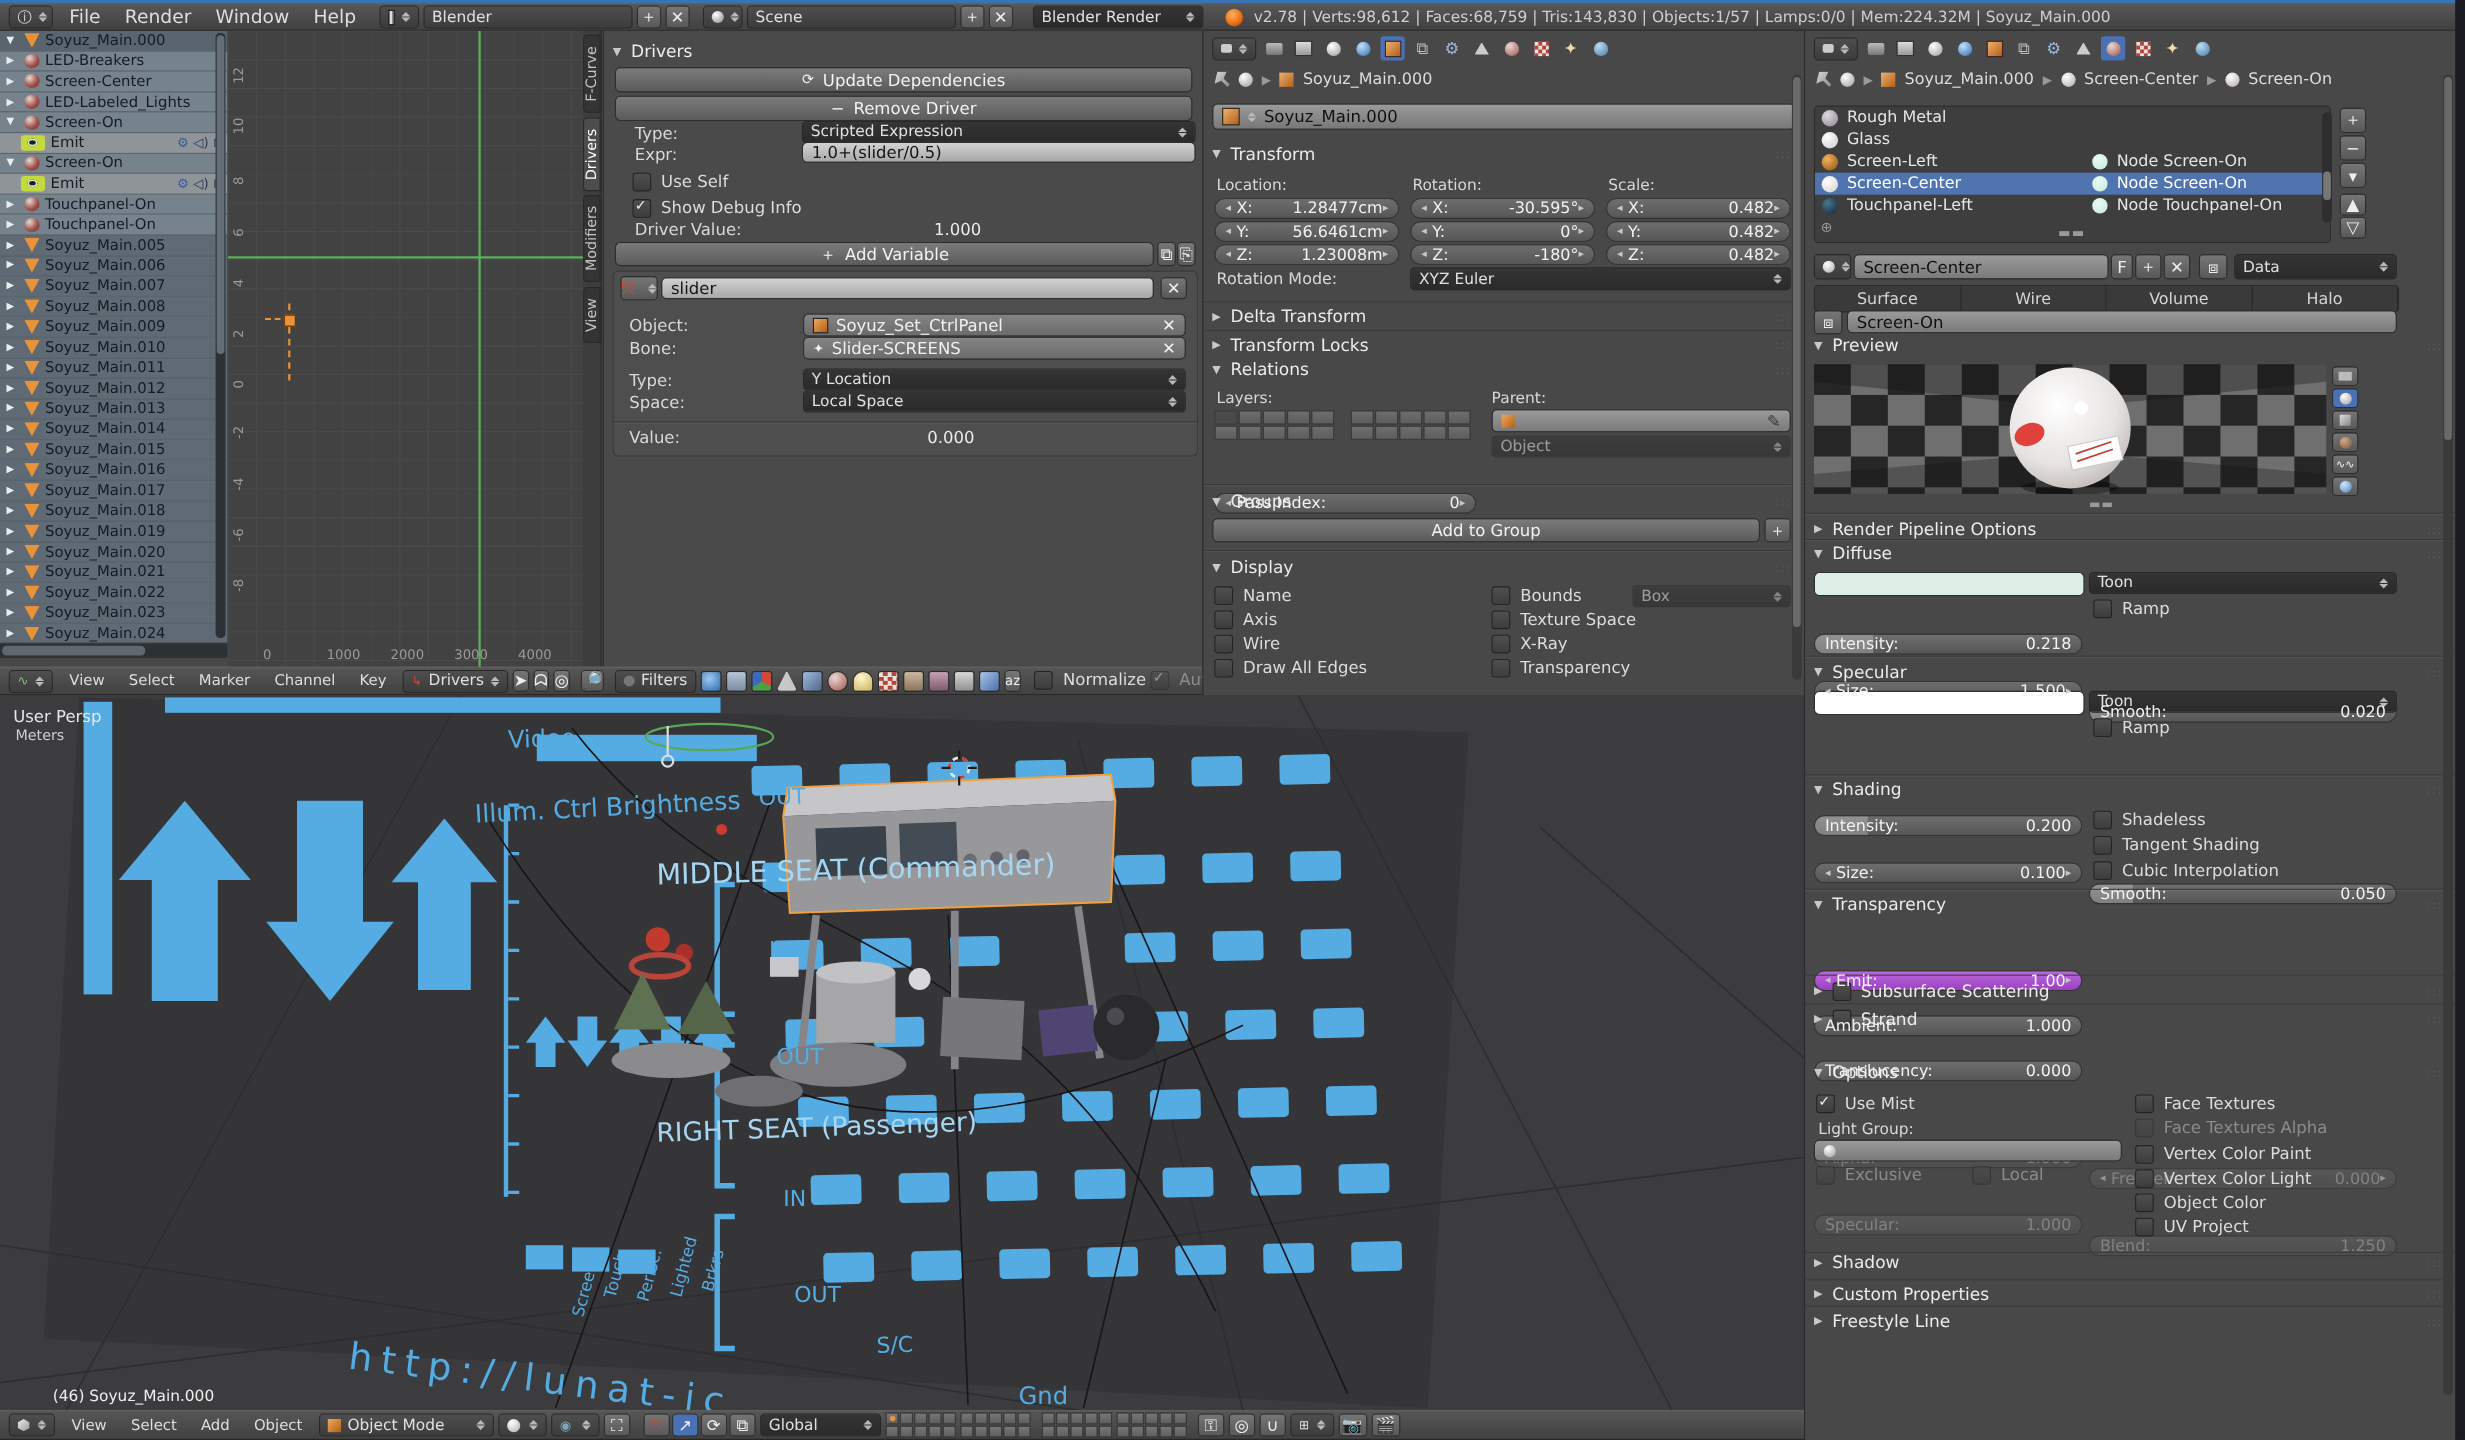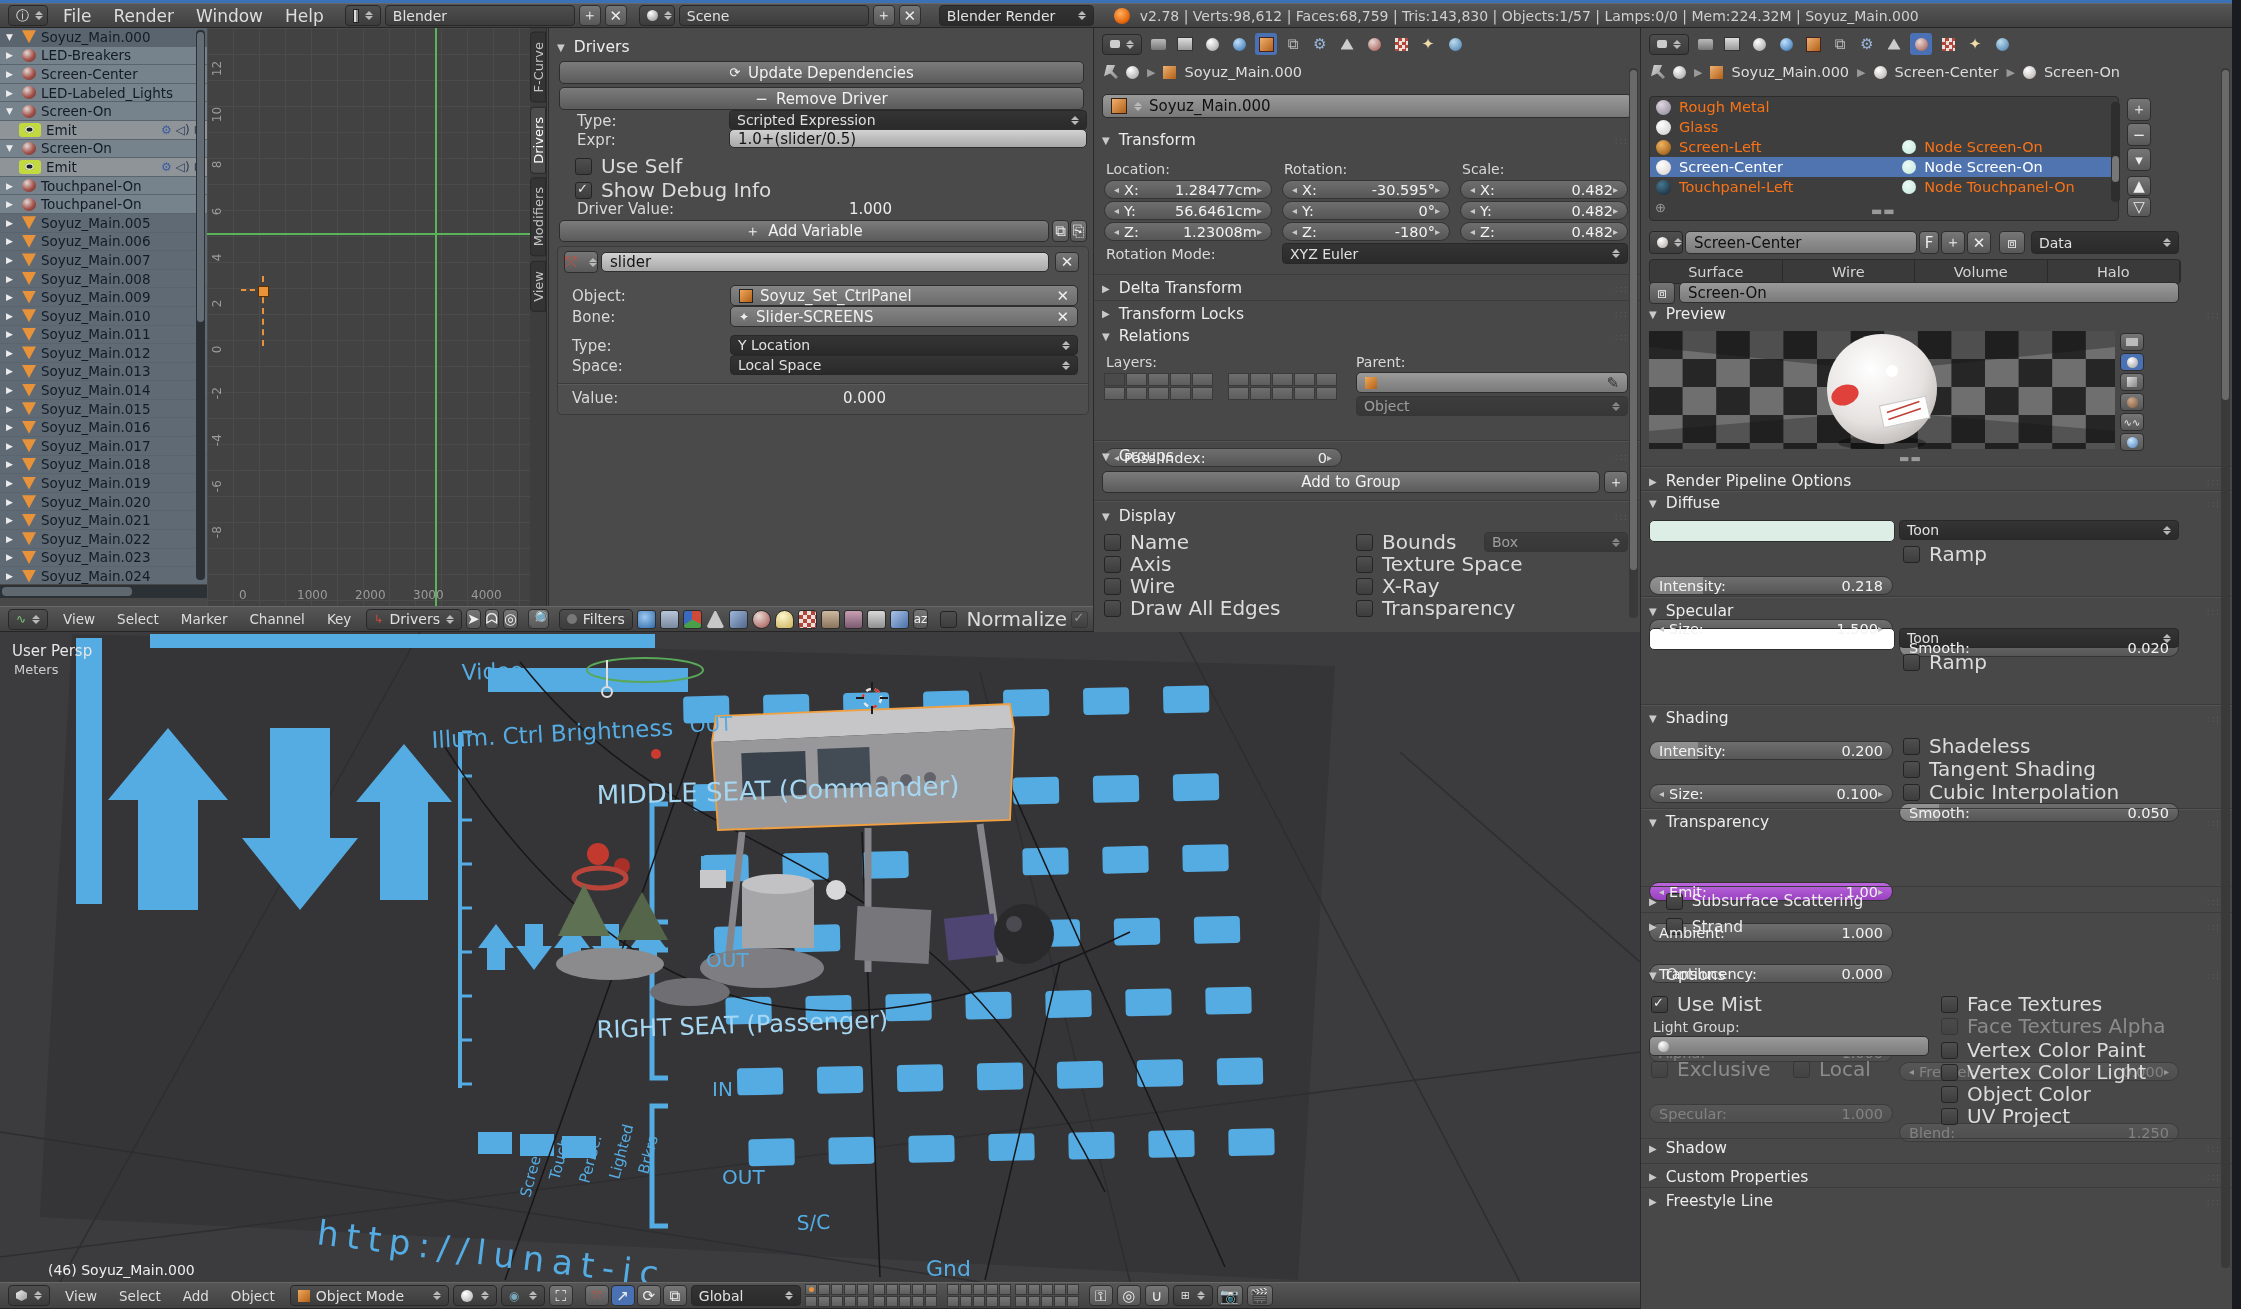--- a/index.html
+++ b/index.html
@@ -22,21 +22,21 @@
   .pill .val{margin-left:auto;z-index:1;white-space:nowrap;text-align:right;}
   .pill .fill{position:absolute;left:0;top:0;bottom:0;background:rgba(255,255,255,.25);}
   .pill .la,.pill .ra{color:#c9c9c9;font-size:10px;z-index:1;}
   .pill .la{margin-right:5px;}　.pill .ra{margin-left:5px;}
   .pill.emit{background:linear-gradient(#bb66dd,#9a42c0);}
   .pill.dis2{color:#a9a9a9;background:linear-gradient(#616161,#535353);}
   .lfield{display:flex;align-items:center;gap:7px;background:linear-gradient(#d2d2d2,#a8a8a8);color:#151515;border:1px solid #2e2e2e;border-radius:5px;padding:0 8px;font-size:15px;box-sizing:border-box;}
   .gfield{display:flex;align-items:center;gap:7px;background:linear-gradient(#848484,#6b6b6b);color:#f0f0f0;border:1px solid #2e2e2e;border-radius:5px;padding:0 8px;font-size:15px;box-sizing:border-box;}
   .chk{width:15px;height:15px;flex:none;border-radius:3px;border:1px solid #242424;background:linear-gradient(#4f4f4f,#3d3d3d);position:relative;}
   .on>.chk::after{content:"✓";position:absolute;left:1px;top:-2px;color:#ededed;font-size:13px;}
-  .chkrow{display:flex;gap:9px;align-items:center;font-size:20px;color:#dcdcdc;height:16px;margin-bottom:6px;}
+  .chkrow{display:flex;gap:9px;align-items:flex-end;font-size:15px;color:#dcdcdc;height:16px;margin-bottom:6px;}
   .chkrow.dis,.dis{opacity:.45;}
   .chkrow.gap{margin-top:8px;}
   .ph{position:absolute;display:flex;align-items:center;gap:9px;color:#ececec;font-size:15.5px;left:8px;right:8px;}
   .ph::before{content:"▼";font-size:10px;color:#c9c9c9;}
   .ph.c::before{content:"▶";}
   .ph .dots{margin-left:auto;color:#5a5a5a;font-size:11px;letter-spacing:1px;}
   .sep{position:absolute;left:0;right:0;height:1px;background:#3a3a3a;box-shadow:0 1px 0 rgba(255,255,255,.07);}
   .ic{width:22px;height:22px;border-radius:3px;display:flex;align-items:center;justify-content:center;flex:none;}
   .ic.active{background:#4a71b4;}
   .dot{width:13px;height:13px;border-radius:50%;flex:none;}
@@ -65,21 +65,21 @@
   .rux{position:absolute;bottom:5px;left:32px;display:flex;}
   .rux span{width:58px;font-size:12px;color:#9b9b9b;}
   
   #vtabs{position:absolute;left:530px;top:0;bottom:26px;width:17px;background:#3d3d3d;border-right:1px solid #2c2c2c;display:flex;flex-direction:column;gap:4px;padding-top:4px;box-sizing:border-box;}
   .vtab{writing-mode:vertical-rl;transform:rotate(180deg);font-size:13px;color:#c4c4c4;background:#343434;border:1px solid #292929;border-radius:0 4px 4px 0;padding:9px 0;text-align:center;width:16px;box-sizing:border-box;}
   .vtab.active{background:#4d4d4d;color:#fff;}
   
   .fic{width:17px;height:17px;border-radius:3px;border:1px solid #2c2c2c;flex:none;}
   .mini{font-size:13.5px;}
   
-  .slotrow{height:20px;display:flex;align-items:center;gap:8px;padding:0 6px;font-size:14.5px;color:#f97316;}
+  .slotrow{height:20px;display:flex;align-items:center;gap:8px;padding:0 6px;font-size:14.5px;color:#e5e5e5;}
   .slotrow.selected{background:#4f74b0;color:#fff;}
   .slotrow .mball{width:15px;height:15px;border-radius:50%;flex:none;}
   .b-metal .mball{background:radial-gradient(circle at 35% 30%,#ddd6e0,#8d8694);}
   .b-glass .mball{background:radial-gradient(circle at 35% 30%,#ffffff,#c9c9c9);}
   .b-left .mball{background:radial-gradient(circle at 35% 30%,#f2b25e,#8a5010);}
   .b-center .mball{background:radial-gradient(circle at 35% 30%,#ffffff,#d6cecb);}
   .b-touch .mball{background:radial-gradient(circle at 35% 30%,#46778f,#142230);}
   .mnode{display:flex;align-items:center;gap:8px;width:46%;flex:none;margin-left:auto;}
   .mnode:not(.empty)::before{content:"";width:14px;height:14px;border-radius:50%;background:radial-gradient(circle at 40% 35%,#eafaf4,#c4e8dc);}
   

